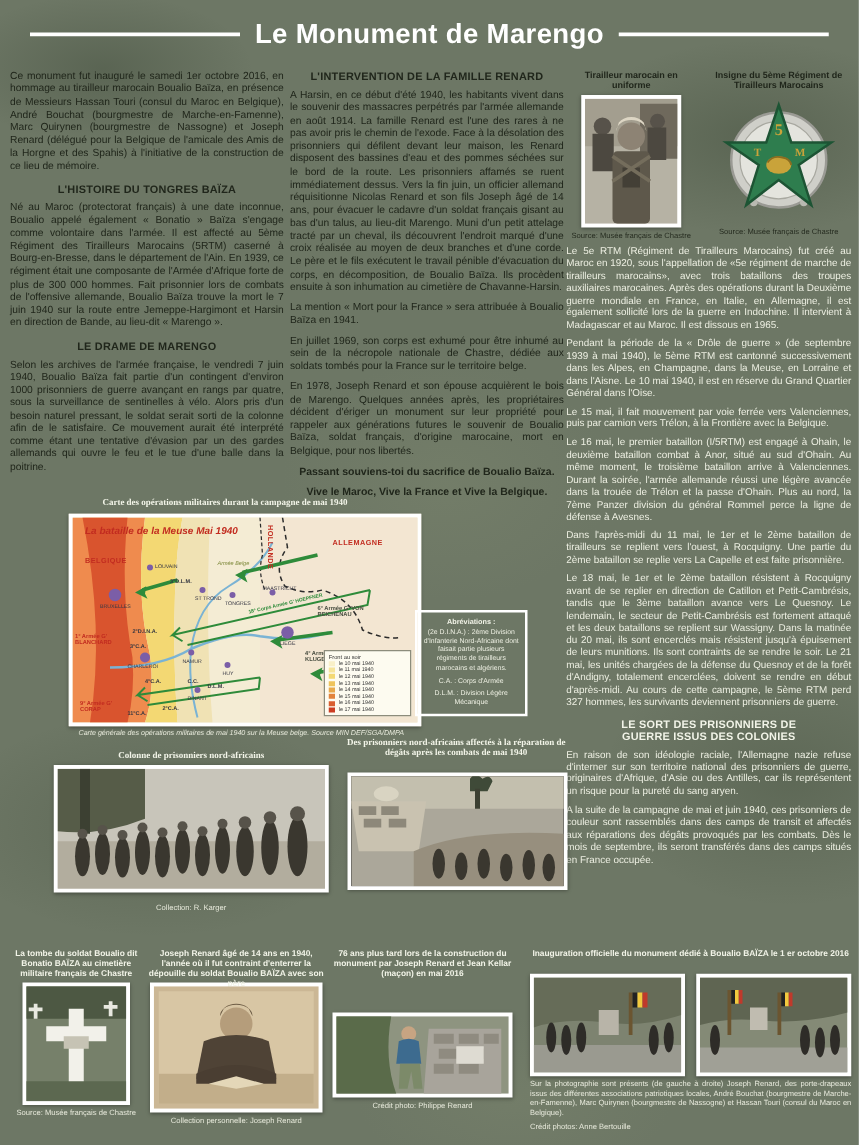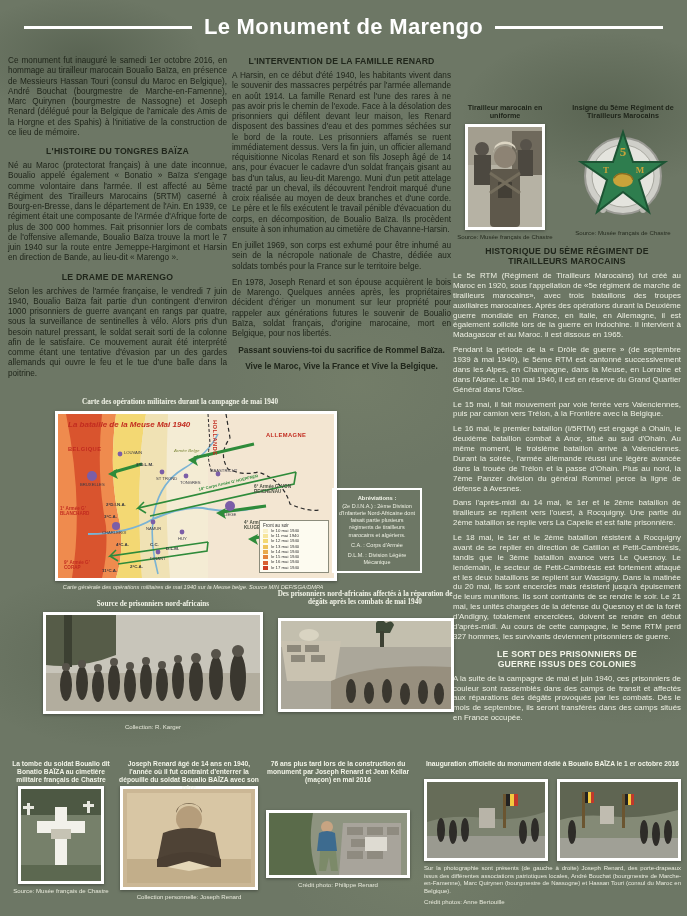--- a/index.html
+++ b/index.html
@@ -12,21 +12,21 @@
       radial-gradient(ellipse 220px 160px at 52% 42%, rgba(122,132,108,.45), transparent 60%),
       radial-gradient(ellipse 280px 150px at 18% 72%, rgba(44,56,38,.22), transparent 60%),
       radial-gradient(ellipse 250px 170px at 92% 68%, rgba(50,62,44,.26), transparent 60%),
       radial-gradient(ellipse 210px 110px at 60% 96%, rgba(124,134,110,.38), transparent 60%);}
   .hdr{position:absolute;top:14px;left:0;width:100%;display:flex;align-items:center;justify-content:center;}
   .hdr .line{height:3px;background:#ffffff;width:168px;margin:0 12px;}
   .hdr h1{margin:0;font-size:22px;font-weight:bold;color:#ffffff;letter-spacing:.3px;}
   .col{position:absolute;top:56px;}
   .col-l{left:8px;width:219px;}
   .col-m{left:232px;width:219px;}
-  .col-r{left:453px;width:228px;margin-top:48px;}
+  .col-r{left:453px;width:228px;}
   .txt{font-size:8.2px;line-height:1.25;text-align:justify;color:#20261b;margin:0 0 6px;}
   .txt.wh{color:#edefe2;font-size:7.9px;margin:0 0 5px;}
   .hd{font-size:8.7px;font-weight:bold;text-align:center;color:#20261b;margin:8px 0 5px;letter-spacing:.2px;}
   .hd.wh{color:#f2f4e8;}
   .bold-line{font-size:8.4px;font-weight:bold;text-align:center;color:#20261b;margin:6px 0 2px;}
   .figrow{display:flex;justify-content:space-between;margin-bottom:4px;}
   .fig{text-align:center;}
   .cap{font-size:7.2px;font-weight:bold;line-height:1.18;text-align:center;}
   .cap.dk{color:#20261b;} .cap.wh{color:#f2f4e8;font-family:Liberation Serif, serif;}
   .src{font-size:6.1px;line-height:1.15;text-align:center;margin-top:3px;}
@@ -79,23 +79,24 @@
     <p class="txt">Ce monument fut inauguré le samedi 1er octobre 2016, en hommage au tirailleur marocain Boualio Baïza, en présence de Messieurs Hassan Touri (consul du Maroc en Belgique), André Bouchat (bourgmestre de Marche-en-Famenne), Marc Quirynen (bourgmestre de Nassogne) et Joseph Renard (délégué pour la Belgique de l'amicale des Amis de la Horgne et des Spahis) à l'initiative de la construction de ce lieu de mémoire.</p>
     <div class="hd">L'HISTOIRE DU TONGRES BAÏZA</div>
     <p class="txt">Né au Maroc (protectorat français) à une date inconnue, Boualio appelé également « Bonatio » Baïza s'engage comme volontaire dans l'armée. Il est affecté au 5ème Régiment des Tirailleurs Marocains (5RTM) caserné à Bourg-en-Bresse, dans le département de l'Ain. En 1939, ce régiment était une composante de l'Armée d'Afrique forte de plus de 300 000 hommes. Fait prisonnier lors de combats de l'offensive allemande, Boualio Baïza trouve la mort le 7 juin 1940 sur la route entre Jemeppe-Hargimont et Harsin en direction de Bande, au lieu-dit « Marengo ».</p>
     <div class="hd">LE DRAME DE MARENGO</div>
     <p class="txt">Selon les archives de l'armée française, le vendredi 7 juin 1940, Boualio Baïza fait partie d'un contingent d'environ 1000 prisonniers de guerre avançant en rangs par quatre, sous la surveillance de sentinelles à vélo. Alors pris d'un besoin naturel pressant, le soldat serait sorti de la colonne afin de le satisfaire. Ce mouvement aurait été interprété comme étant une tentative d'évasion par un des gardes allemands qui ouvre le feu et le tue d'une balle dans la poitrine.</p>
   </div>
 
   <div class="col col-m">
     <div class="hd" style="margin-top:0;">L'INTERVENTION DE LA FAMILLE RENARD</div>
     <p class="txt">A Harsin, en ce début d'été 1940, les habitants vivent dans le souvenir des massacres perpétrés par l'armée allemande en août 1914.  La famille Renard est l'une des rares à ne pas avoir pris le chemin de l'exode. Face à la désolation des prisonniers qui défilent devant leur maison, les Renard disposent des bassines d'eau et des pommes séchées sur le bord de la route. Les prisonniers affamés se ruent immédiatement dessus. Vers la fin juin, un officier allemand réquisitionne Nicolas Renard et son fils Joseph âgé de 14 ans, pour évacuer le cadavre d'un soldat français gisant au bas d'un talus, au lieu-dit Marengo. Muni d'un petit attelage tracté par un cheval, ils découvrent l'endroit marqué d'une croix réalisée au moyen de deux branches et d'une corde. Le père et le fils exécutent le travail pénible d'évacuation du corps, en décomposition, de Boualio Baïza. Ils procèdent ensuite à son inhumation au cimetière de Chavanne-Harsin.</p>
+    <p class="txt">La mention « Mort pour la France » sera attribuée à Boualio Baïza en 1941.</p>
     <p class="txt">En juillet 1969, son corps est exhumé pour être inhumé au sein de la nécropole nationale de Chastre, dédiée aux soldats tombés pour la France sur le territoire belge.</p>
     <p class="txt">En 1978, Joseph Renard et son épouse acquièrent le bois de Marengo. Quelques années après, les propriétaires décident d'ériger un monument sur leur propriété pour rappeler aux générations futures le souvenir de Boualio Baïza, soldat français, d'origine marocaine, mort en Belgique, pour nos libertés.</p>
-    <div class="bold-line">Passant souviens-toi du sacrifice de Rommel Baïza.</div>
+    <div class="bold-line">Passant souviens-toi du sacrifice de Boualio Baïza.</div>
     <div class="bold-line">Vive le Maroc, Vive la France et Vive la Belgique.</div>
   </div>
 
   <div class="col col-r">
     <div class="figrow">
       <div class="fig" style="width:104px;">
         <div class="cap dk" style="height:18px;">Tirailleur marocain en uniforme</div>
         <span class="pframe" style="margin:2px 12px 0;">
           <svg width="74" height="100" viewBox="0 0 74 100">
             <rect width="74" height="100" fill="#b6b2a4"></rect>
@@ -129,28 +130,28 @@
           <path d="M47 6 L57 36 L89 36 L63 54 L73 86 L47 66 L21 86 L31 54 L5 36 L37 36 Z" fill="#2e7d4e" stroke="#1d5434" stroke-width="2"></path>
           <text x="47" y="30" font-size="13" font-weight="bold" fill="#c9a33a" text-anchor="middle" font-family="Liberation Serif, serif">5</text>
           <text x="30" y="47" font-size="9" font-weight="bold" fill="#c9a33a" text-anchor="middle" font-family="Liberation Serif, serif">T</text>
           <text x="64" y="47" font-size="9" font-weight="bold" fill="#c9a33a" text-anchor="middle" font-family="Liberation Serif, serif">M</text>
           <ellipse cx="47" cy="54" rx="10" ry="7" fill="#c9a33a"></ellipse>
           <path d="M38 52 q4 -6 12 -4 q6 1 7 6" fill="none" stroke="#8a6d20" stroke-width="1.5"></path>
         </svg>
         <div class="src dk">Source: Musée français de Chastre</div>
       </div>
     </div>
-    <div class="hd" style="width:170px;margin:6px auto 5px;">HISTORIQUE DU 5ÈME RÉGIMENT DE TIRAILLEURS MAROCAINS</div>
     <p class="txt wh">Le 5e RTM (Régiment de Tirailleurs Marocains) fut créé au Maroc en 1920, sous l'appellation de «5e régiment de marche de tirailleurs marocains», avec trois bataillons des troupes auxiliaires marocaines. Après des opérations durant la Deuxième guerre mondiale en France, en Italie, en Allemagne, il est également sollicité lors de la guerre en Indochine. Il intervient à Madagascar et au Maroc. Il est dissous en 1965.</p>
     <p class="txt wh">Pendant la période de la « Drôle de guerre » (de septembre 1939 à mai 1940), le 5ème RTM est cantonné successivement dans les Alpes, en Champagne, dans la Meuse, en Lorraine et dans l'Aisne. Le 10 mai 1940, il est en réserve du Grand Quartier Général dans l'Oise.</p>
     <p class="txt wh">Le 15 mai, il fait mouvement par voie ferrée vers Valenciennes, puis par camion vers Trélon, à la Frontière avec la Belgique.</p>
     <p class="txt wh">Le 16 mai, le premier bataillon (I/5RTM) est engagé à Ohain, le deuxième bataillon combat à Anor, situé au sud d'Ohain. Au même moment, le troisième bataillon arrive à Valenciennes. Durant la soirée, l'armée allemande réussi une légère avancée dans la trouée de Trélon et la passe d'Ohain. Plus au nord, la 7ème Panzer division du général Rommel perce la ligne de défense à Avesnes.</p>
-    <p class="txt wh">Dans l'après-midi du 14 mai, le 1er et le 2ème bataillon de tirailleurs se replient vers l'ouest, à Rocquigny. Une partie du 2ème bataillon se replie vers La Capelle et est faite prisonnière.</p>
+    <p class="txt wh">Dans l'après-midi du 11 mai, le 1er et le 2ème bataillon de tirailleurs se replient vers l'ouest, à Rocquigny. Une partie du 2ème bataillon se replie vers La Capelle et est faite prisonnière.</p>
     <p class="txt wh">Le 18 mai, le 1er et le 2ème bataillon résistent à Rocquigny avant de se replier en direction de Catillon et Petit-Cambrésis, tandis que le 3ème bataillon avance vers Le Quesnoy. Le lendemain, le secteur de Petit-Cambrésis est fortement attaqué et les deux bataillons se replient sur Wassigny. Dans la matinée du 20 mai, ils sont encerclés mais résistent jusqu'à épuisement de leurs munitions. Ils sont contraints de se rendre le soir. Le 21 mai, les unités chargées de la défense du Quesnoy et de la forêt d'Andigny, totalement encerclées, doivent se rendre en début d'après-midi. Au cours de cette campagne, le 5ème RTM perd 327 hommes, les survivants deviennent prisonniers de guerre.</p>
     <div class="hd wh" style="width:180px;margin:7px auto 5px;">LE SORT DES PRISONNIERS DE GUERRE ISSUS DES COLONIES</div>
+    <p class="txt wh">En raison de son idéologie raciale, l'Allemagne nazie refuse d'interner sur son territoire national des prisonniers de guerre, originaires d'Afrique, d'Asie ou des Antilles, car ils représentent un risque pour la pureté du sang aryen.</p>
     <p class="txt wh">A la suite de la campagne de mai et juin 1940, ces prisonniers de couleur sont rassemblés dans des camps de transit et affectés aux réparations des dégâts provoqués par les combats. Dès le mois de septembre, ils seront transférés dans des camps situés en France occupée.</p>
   </div>
 
   <div class="mapsec">
     <div class="map-cap cap wh">Carte des opérations militaires durant la campagne de mai 1940</div>
     <div class="mapbox">
       <svg width="276" height="164" viewBox="0 0 276 164">
         <rect width="276" height="164" fill="#f4ecd4"></rect>
         <rect x="150" y="0" width="126" height="164" fill="#f3e6d2"></rect>
         <path d="M0 0 L58 0 Q50 60 62 110 Q66 140 58 164 L0 164 Z" fill="#ef8b4e"></path>
@@ -259,21 +260,21 @@
     <div class="abbrev">
       <div class="at">Abréviations :</div>
       <div class="al">(2e D.I.N.A.) : 2ème Division d'Infanterie Nord-Africaine dont faisait partie plusieurs régiments de tirailleurs marocains et algériens.</div>
       <div class="al">C.A. : Corps d'Armée</div>
       <div class="al" style="margin-bottom:0;">D.L.M. : Division Légère Mécanique</div>
     </div>
     <div class="map-src">Carte générale des opérations militaires de mai 1940 sur la Meuse belge. Source MIN DEF/SGA/DMPA</div>
   </div>
 
   <div class="midph">
-    <div style="position:absolute;left:33px;top:10px;width:220px;" class="cap wh">Source de prisonniers nord-africains</div>
+    <div style="position:absolute;left:33px;top:10px;width:220px;" class="cap wh">Colonne de prisonniers nord-africains</div>
     <span class="pframe" style="position:absolute;left:33px;top:22px;">
       <svg width="214" height="96" viewBox="0 0 214 96">
         <rect width="214" height="96" fill="#c8c5ba"></rect>
         <rect y="58" width="214" height="38" fill="#b2ad9e"></rect>
         <path d="M0 0 h70 v40 q-35 14 -70 10 Z" fill="#565c48"></path>
         <rect x="18" y="0" width="8" height="52" fill="#3c4032"></rect>
         <g fill="#3a372f">
           <ellipse cx="20" cy="70" rx="6" ry="16"></ellipse>
             <ellipse cx="36" cy="68" rx="6" ry="17"></ellipse>
           <ellipse cx="52" cy="71" rx="6" ry="16"></ellipse>

